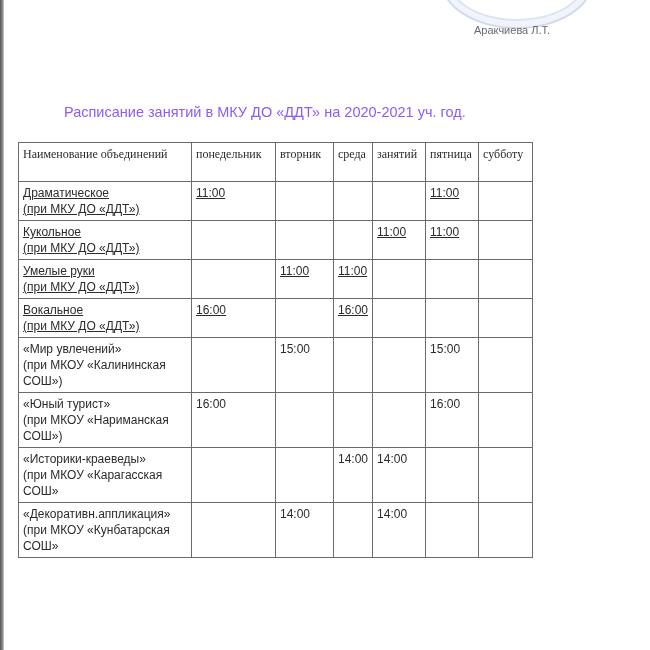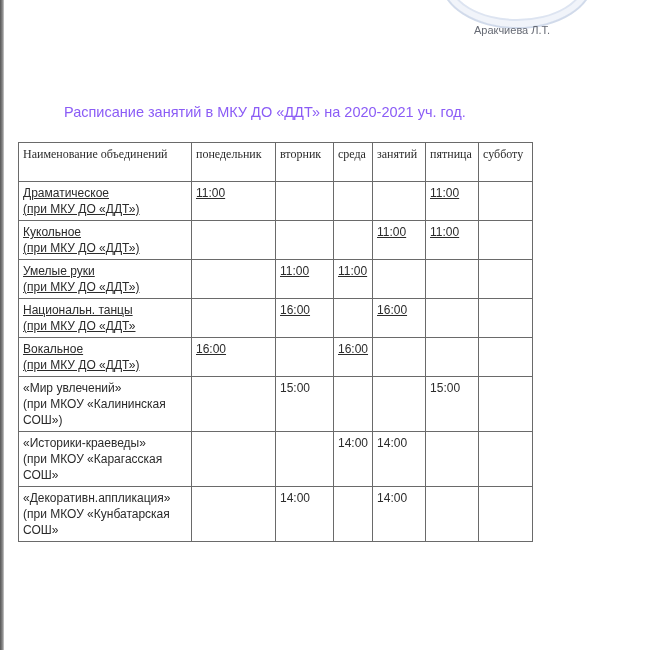--- a/index.html
+++ b/index.html
@@ -136,32 +136,20 @@
         </td>
       <td></td>
       <td>11:00</td>
       <td>11:00</td>
       <td></td>
       <td></td>
       <td></td>
     </tr>
     <tr class="row-2">
       <td>
-          <div>Национальн. танцы</div>
-          <div>(при МКУ ДО «ДДТ»</div>
-        </td>
-      <td></td>
-      <td>16:00</td>
-      <td></td>
-      <td>16:00</td>
-      <td></td>
-      <td></td>
-    </tr>
-    <tr class="row-2">
-      <td>
           <div>Вокальное</div>
           <div>(при МКУ ДО «ДДТ»)</div>
         </td>
       <td>16:00</td>
       <td></td>
       <td>16:00</td>
       <td></td>
       <td></td>
       <td></td>
     </tr>
@@ -173,20 +161,33 @@
         </td>
       <td></td>
       <td>15:00</td>
       <td></td>
       <td></td>
       <td>15:00</td>
       <td></td>
     </tr>
     <tr class="row-3">
       <td>
+          <div>«Юный турист»</div>
+          <div>(при МКОУ «Нариманская</div>
+          <div>СОШ»)</div>
+        </td>
+      <td>16:00</td>
+      <td></td>
+      <td></td>
+      <td></td>
+      <td>16:00</td>
+      <td></td>
+    </tr>
+    <tr class="row-3">
+      <td>
           <div>«Историки-краеведы»</div>
           <div>(при МКОУ «Карагасская</div>
           <div>СОШ»</div>
         </td>
       <td></td>
       <td></td>
       <td>14:00</td>
       <td>14:00</td>
       <td></td>
       <td></td>

